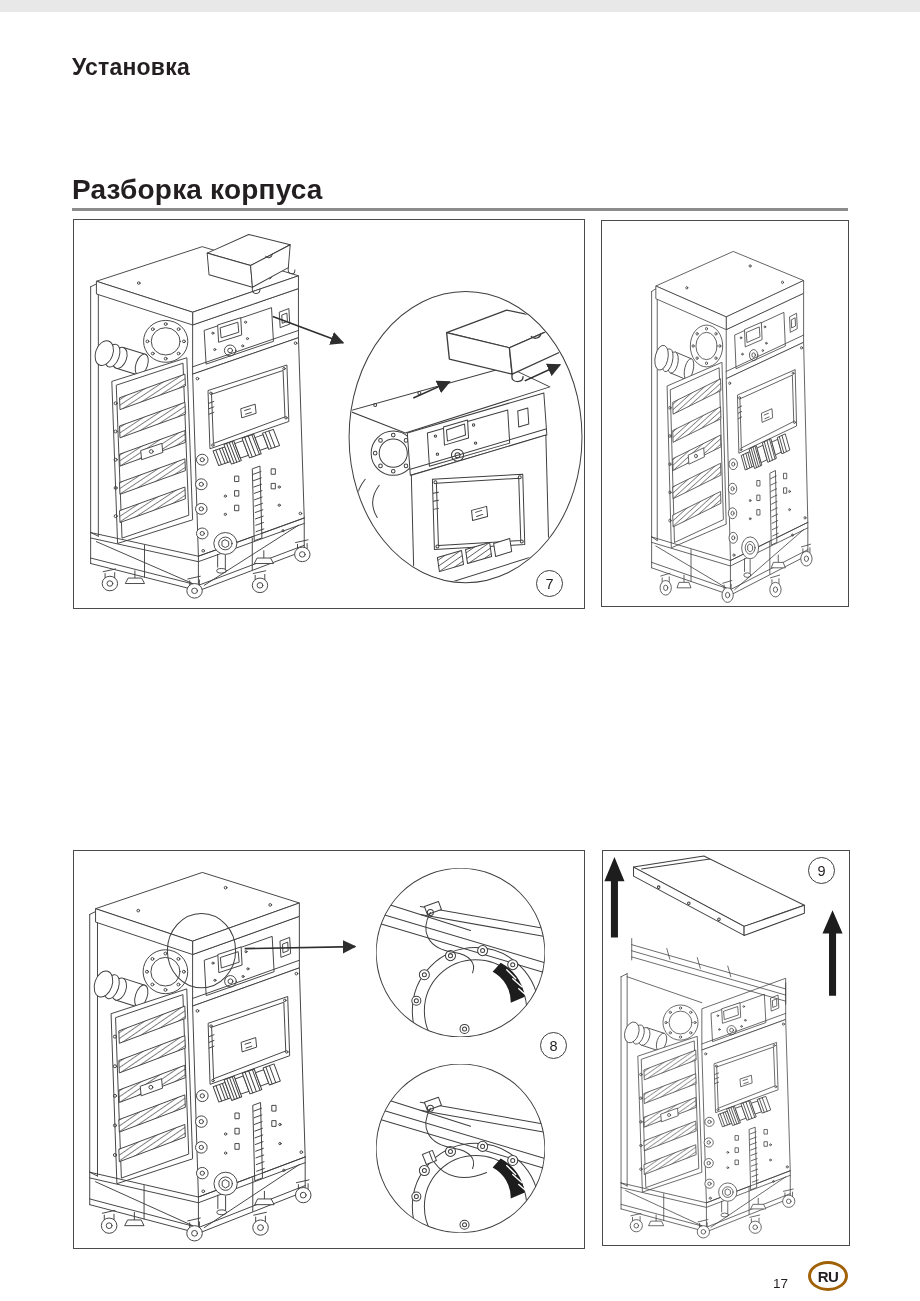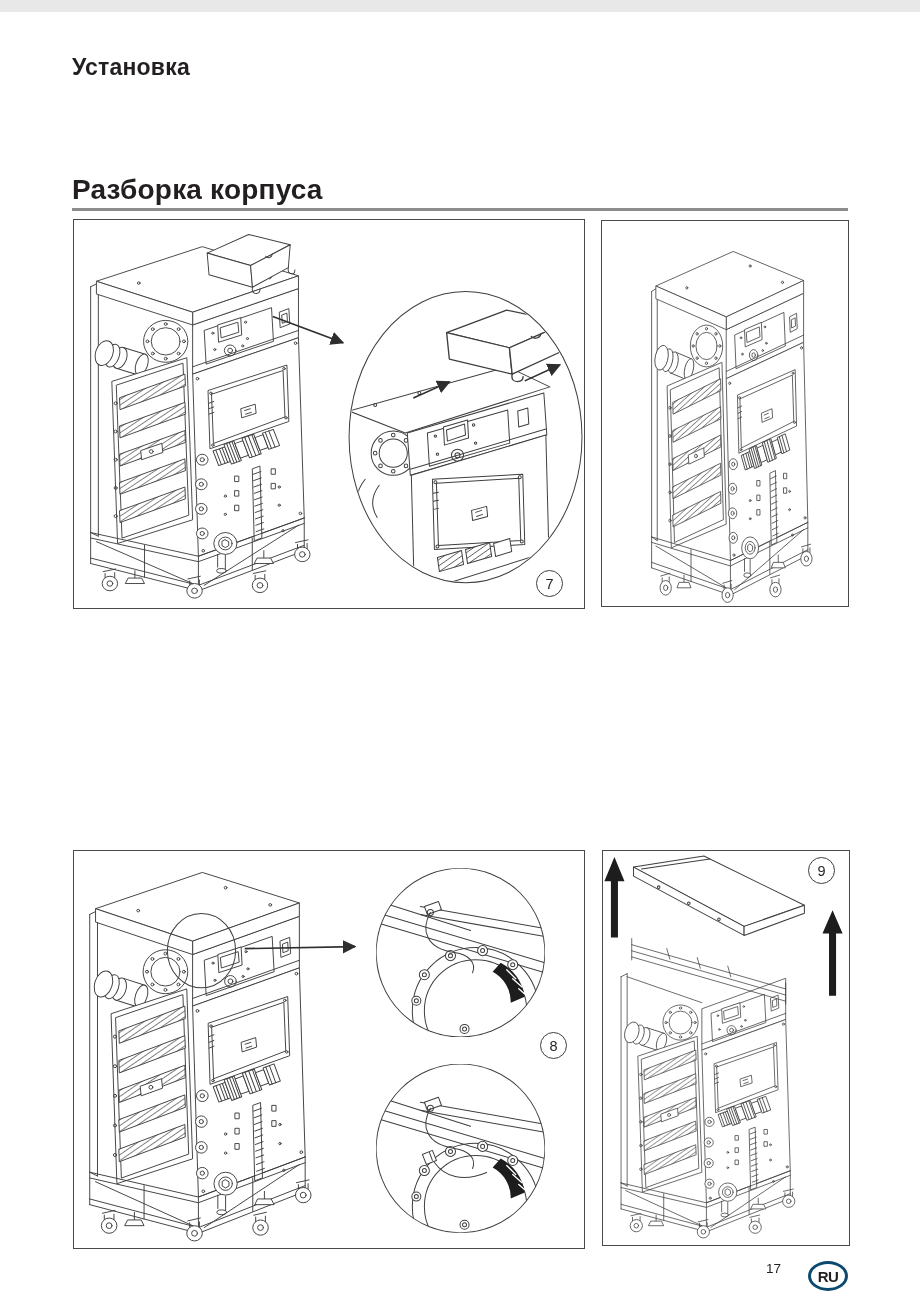--- a/index.html
+++ b/index.html
@@ -14,24 +14,24 @@
   .figbox{position:absolute;background:#fff;border:1px solid #4a4a4a;}
   .figbox svg{display:block;width:100%;height:100%;}
   #box7{left:73px;top:207px;width:510px;height:388px;}
   #box2{left:601px;top:208px;width:246px;height:385px;}
   #box8{left:73px;top:838px;width:510px;height:397px;}
   #box9{left:602px;top:838px;width:246px;height:394px;}
   .callout{
     position:absolute;width:25px;height:25px;border:1.3px solid #3f3f3f;border-radius:50%;
     display:flex;align-items:center;justify-content:center;font-size:14.5px;color:#231f20;background:#fff;
   }
-  .footer{position:absolute;right:72px;top:1249px;display:flex;align-items:flex-start;gap:27px;}
+  .footer{position:absolute;right:72px;top:1249px;display:flex;align-items:flex-end;gap:20px;}
   .pagenum{font-size:13.5px;color:#231f20;}
   .rubadge{
-    width:34px;height:24px;border:3px solid #0c4a6e;border-radius:50%;
+    width:34px;height:24px;border:3px solid #a16207;border-radius:50%;
     display:flex;align-items:center;justify-content:center;
     font-size:15px;font-weight:700;letter-spacing:-0.5px;color:#231f20;
   }
   
   .la{stroke:#3f3f3f;fill:none;stroke-width:1;stroke-linejoin:round;stroke-linecap:round;}
   .lw{stroke:#3f3f3f;fill:#ffffff;stroke-width:1;stroke-linejoin:round;}
   .hp{stroke:#3f3f3f;fill:url(#hatchD);stroke-width:1;stroke-linejoin:round;}
   .bk{fill:#1d1d1d;stroke:none;}
   .wt{stroke:#ffffff;fill:none;stroke-width:1.3;stroke-linecap:round;}
   .ar{stroke:#2e2e2e;stroke-width:1.6;fill:none;marker-end:url(#ah);}

